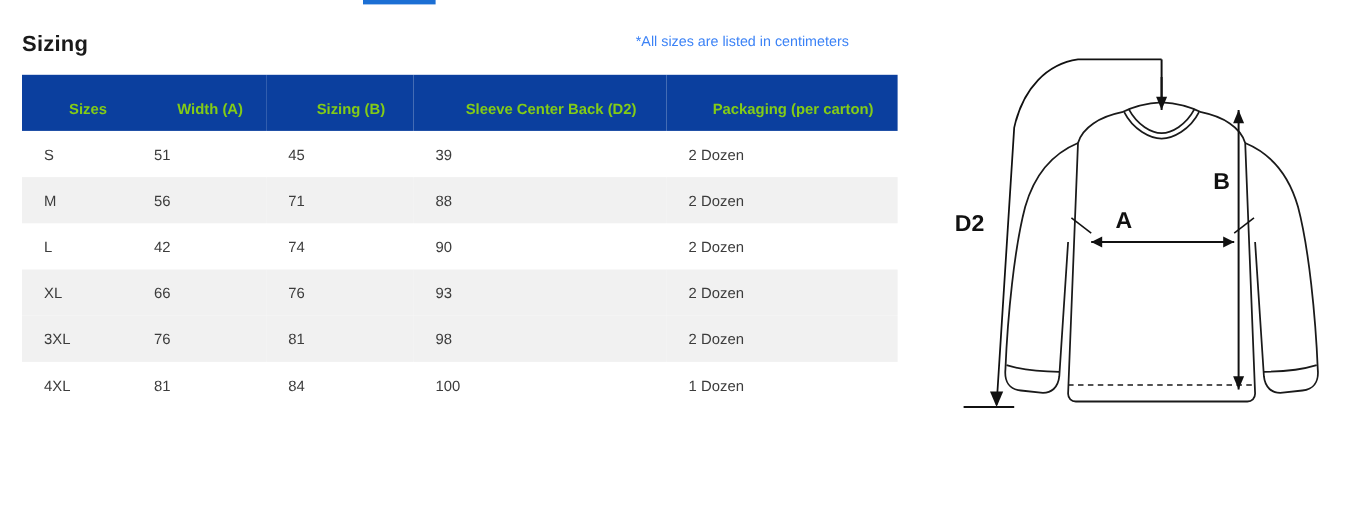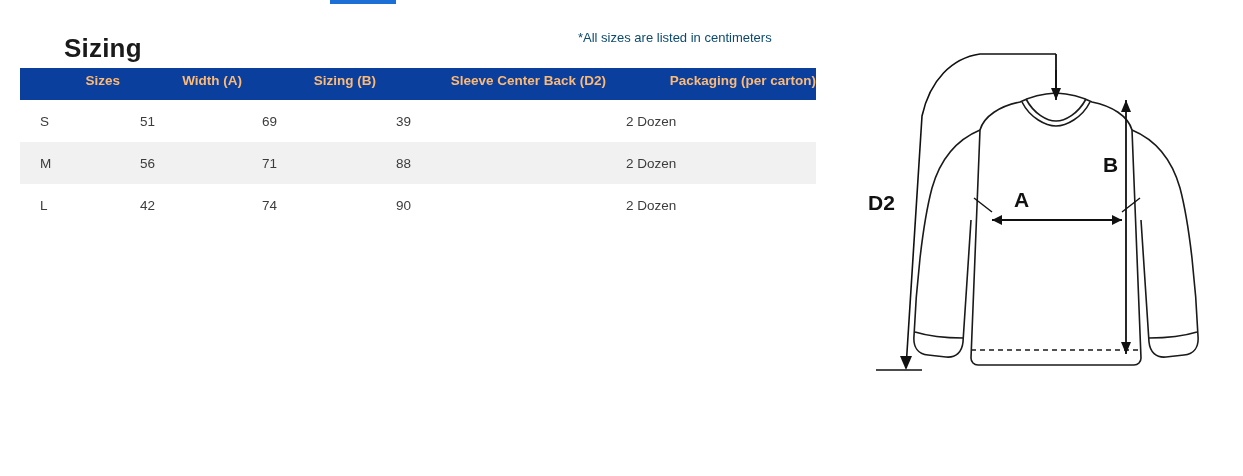--- a/index.html
+++ b/index.html
@@ -20,51 +20,50 @@
     left: 330px;
     top: 0px;
     width: 66px;
     height: 4px;
     background: #1c6fd4;
   }
   .page-title {
     position: absolute;
     left: 20px;
     top: 16px;
-    font-size: 26px;
+    font-size: 20px;
     font-weight: bold;
     color: #1a1a1a;
     letter-spacing: 0.2px;
-    margin-left: 44px;
   }
   .units-note {
     position: absolute;
     left: 578px;
     top: 30px;
     font-size: 13px;
-    color: #0c4a6e;
+    color: #3b82f6;
   }
   .table-wrap {
     position: absolute;
     left: 20px;
     top: 68px;
     width: 796px;
   }
   table.sizing {
     border-collapse: collapse;
     width: 796px;
     table-layout: fixed;
   }
   table.sizing thead th {
     background: #0b3f9e;
-    color: #fdba74;
+    color: #84cc16;
     font-size: 13.5px;
     font-weight: bold;
-    text-align: right;
-    padding: 4px 0 12px 20px;
+    text-align: center;
+    padding: 23px 0 12px 20px;
     height: 16px;
   }
   table.sizing tbody td {
     font-size: 13.5px;
     color: #3c3c3c;
     text-align: left;
     padding: 13px 0 13px 20px;
     height: 16px;
   }
   table.sizing tbody tr.alt td {
@@ -114,37 +113,58 @@
         <th>Width (A)</th>
         <th>Sizing (B)</th>
         <th>Sleeve Center Back (D2)</th>
         <th>Packaging (per carton)</th>
       </tr>
     </thead>
     <tbody>
       <tr>
         <td>S</td>
         <td>51</td>
-        <td>69</td>
+        <td>45</td>
         <td>39</td>
         <td>2 Dozen</td>
       </tr>
       <tr class="alt">
         <td>M</td>
         <td>56</td>
         <td>71</td>
         <td>88</td>
         <td>2 Dozen</td>
       </tr>
       <tr>
         <td>L</td>
         <td>42</td>
         <td>74</td>
         <td>90</td>
         <td>2 Dozen</td>
+      </tr>
+      <tr class="alt">
+        <td>XL</td>
+        <td>66</td>
+        <td>76</td>
+        <td>93</td>
+        <td>2 Dozen</td>
+      </tr>
+      <tr class="alt">
+        <td>3XL</td>
+        <td>76</td>
+        <td>81</td>
+        <td>98</td>
+        <td>2 Dozen</td>
+      </tr>
+      <tr>
+        <td>4XL</td>
+        <td>81</td>
+        <td>84</td>
+        <td>100</td>
+        <td>1 Dozen</td>
       </tr>
     </tbody>
   </table>
 </div>
 
 <div class="diagram">
   <svg width="370" height="400" viewBox="0 0 370 400" xmlns="http://www.w3.org/2000/svg">
     <g fill="none" stroke="#1a1a1a" stroke-width="1.6">
 
       <path d="M120 110 C124 96 140 86 160 82 C168 78 178 74 196 73 C214 74 224 78 232 82 C252 86 268 96 272 110

